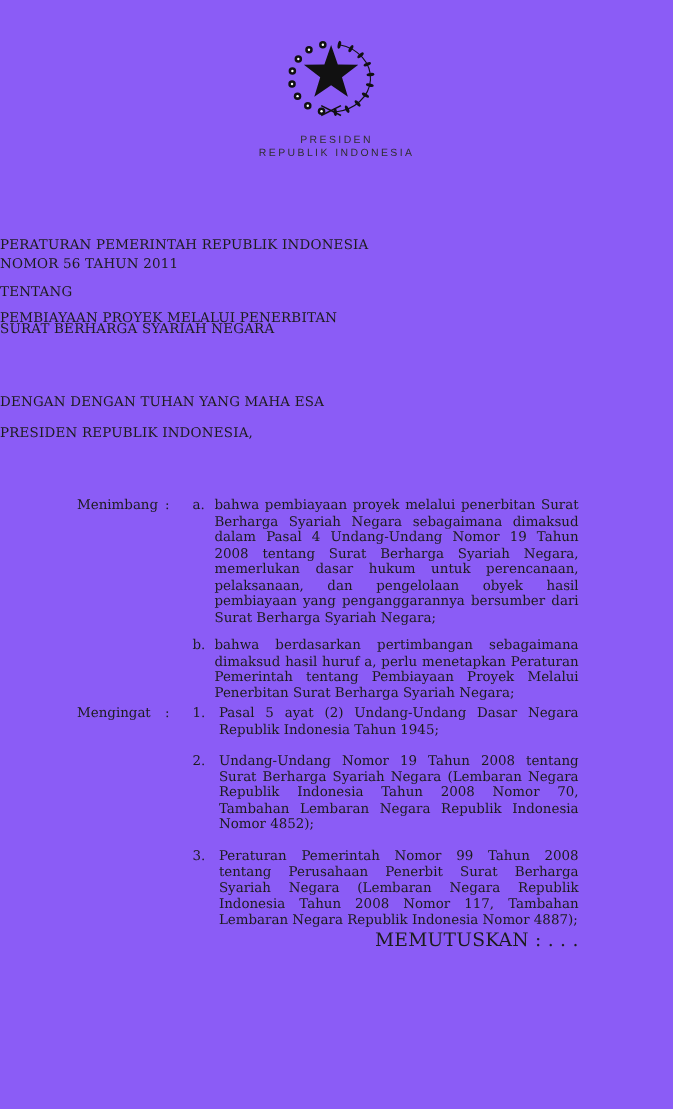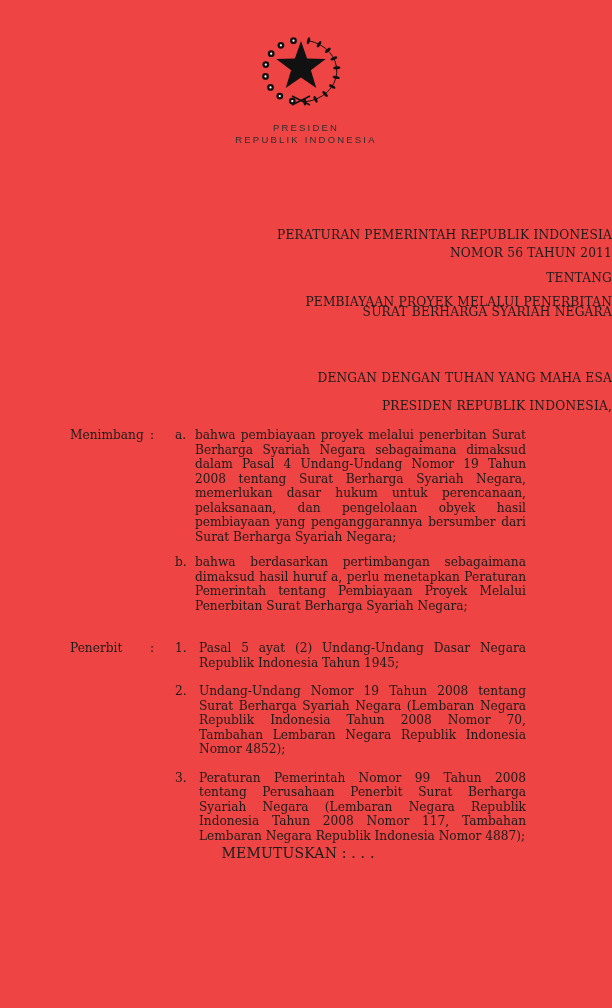--- a/index.html
+++ b/index.html
@@ -1,48 +1,48 @@
 <!DOCTYPE html>
 <html><head>
 <meta charset="utf-8">
 <style>
   html,body{margin:0;padding:0;background:#ffffff;}
   .page{
     position:relative;
     width:612px;height:1008px;
-    background:#ef4444;
+    background:#8b5cf6;
     font-family:"DejaVu Serif", serif;
     color:#1c1c1c;
     overflow:hidden;
   }
   .emblem{position:absolute;left:226px;top:21px;width:150px;height:100px;}
   .agency{
     position:absolute;left:0;top:122px;width:612px;
     text-align:center;
     font-family:"Liberation Sans", sans-serif;
     font-size:9.5px;letter-spacing:2.2px;line-height:12px;color:#2e2e2e;
   }
-  .cline{position:absolute;left:0;width:612px;text-align:right;font-size:12.2px;letter-spacing:0.2px;white-space:nowrap;margin-top:13px;}
+  .cline{position:absolute;left:0;width:612px;text-align:left;font-size:12.2px;letter-spacing:0.2px;white-space:nowrap;}
   .t1{top:215px}.t2{top:233px}.t3{top:258px}.t4{top:282px}.t5{top:292px}
   .inv{top:358px}.auth{top:386px}
-  .sec-menimbang{position:absolute;top:428px;left:70px;width:456px;}
+  .sec-menimbang{position:absolute;top:452px;left:70px;width:456px;}
   .sec-mengingat{position:absolute;top:641px;left:70px;width:456px;}
   .row{display:flex;align-items:flex-start;font-size:12.2px;line-height:14.5px;}
   .lbl{width:80px;flex:0 0 80px;}
   .col{width:25px;flex:0 0 25px;}
   .items{flex:1;min-width:0;}
   .item{display:flex;align-items:flex-start;}
   .item + .item{margin-top:11px;}
   .mengingat .item + .item{margin-top:14px;}
   .mk{flex:0 0 20px;width:20px;}
   .mengingat .mk{flex:0 0 24px;width:24px;}
   .tx{flex:1;text-align:justify;text-justify:inter-word;}
   .memutuskan{
     position:absolute;top:845px;left:70px;width:456px;
-    text-align:center;font-size:14px;letter-spacing:0.2px;
+    text-align:right;font-size:17px;letter-spacing:0.2px;
   }
 </style>
 </head>
 <body>
 
 <div class="page">
 
   <svg class="emblem" viewBox="-75 -50 150 100" xmlns="http://www.w3.org/2000/svg">
     <g fill="#111" stroke="none">
 
@@ -111,21 +111,21 @@
         <div class="tx">bahwa pembiayaan proyek melalui penerbitan Surat Berharga Syariah Negara sebagaimana dimaksud dalam Pasal 4 Undang-Undang Nomor 19 Tahun 2008 tentang Surat Berharga Syariah Negara, memerlukan dasar hukum untuk perencanaan, pelaksanaan, dan pengelolaan obyek hasil pembiayaan yang penganggarannya bersumber dari Surat Berharga Syariah Negara;</div>
       </div>
       <div class="item">
         <div class="mk">b.</div>
         <div class="tx">bahwa berdasarkan pertimbangan sebagaimana dimaksud hasil huruf a, perlu menetapkan Peraturan Pemerintah tentang Pembiayaan Proyek Melalui Penerbitan Surat Berharga Syariah Negara;</div>
       </div>
     </div>
   </div>
 
   <div class="sec-mengingat row mengingat">
-    <div class="lbl">Penerbit</div>
+    <div class="lbl">Mengingat</div>
     <div class="col">:</div>
     <div class="items">
       <div class="item">
         <div class="mk">1.</div>
         <div class="tx">Pasal 5 ayat (2) Undang-Undang Dasar Negara Republik Indonesia Tahun 1945;</div>
       </div>
       <div class="item">
         <div class="mk">2.</div>
         <div class="tx">Undang-Undang Nomor 19 Tahun 2008 tentang Surat Berharga Syariah Negara (Lembaran Negara Republik Indonesia Tahun 2008 Nomor 70, Tambahan Lembaran Negara Republik Indonesia Nomor 4852);</div>
       </div>

